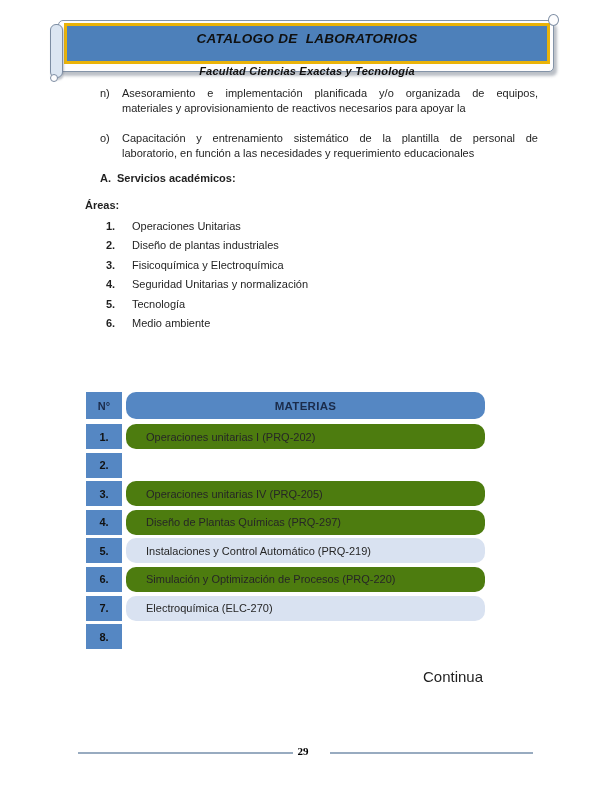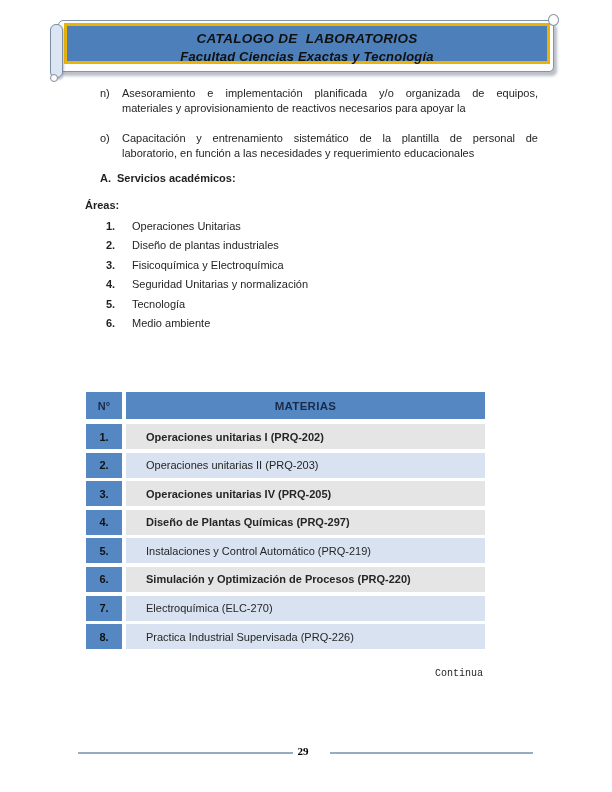--- a/index.html
+++ b/index.html
@@ -33,21 +33,21 @@
   }
   .banner-curl {
     position:absolute; right:1px; top:0px; width:9px; height:10px;
     background:#fdfdfe; border:1px solid #7d8da3; border-radius:50%;
   }
   .banner-title {
     margin-top:5px; font-size:13.5px; font-weight:bold; font-style:italic;
     color:#101010; letter-spacing:0.3px; white-space:pre-wrap;
   }
   .banner-subtitle {
-    margin-top:3px; font-size:13px; font-weight:bold; font-style:italic;
+    margin-top:19px; font-size:11px; font-weight:bold; font-style:italic;
     color:#101010; letter-spacing:0.2px;
   }
 
   
   .para { position:absolute; left:100px; width:440px; line-height:15px; }
   .para-label { position:absolute; left:0; top:0; }
   .para-lines { margin-left:22px; width:416px; }
   .jline { text-align:justify; }
   .para-lines .jline:not(:last-child) { text-align-last:justify; }
 
@@ -65,31 +65,31 @@
   
   .materias-table { position:absolute; left:86px; top:392px; width:399px; }
   .t-row { display:flex; height:25px; margin-bottom:3.6px; }
   .t-row.t-head { height:27px; margin-bottom:5px; }
   .t-num {
     width:36px; background:#5587c3; color:#111111; font-weight:bold;
     display:flex; align-items:center; justify-content:center;
   }
   .t-mat {
     flex:1; margin-left:4px; display:flex; align-items:center;
-    padding-left:20px; color:#262626;
+    padding-left:20px; color:#262626;border-radius:10px;
   }
   .t-head .t-num { color:#1a2b4a; }
   .t-head .t-mat {
     background:#5587c3; color:#1a2b4a; font-weight:bold;
     justify-content:center; padding-left:0; font-size:11.5px; letter-spacing:0.3px;
   }
-  .t-mat.medium { background:#e5e5e5;font-weight:bold; }
+  .t-mat.medium { background:#4d7c0f; }
   .t-mat.light  { background:#d9e2f1; }
 
-  .continua { position:absolute; left:383px; top:668px; width:100px; text-align:right; font-size:10px;font-family:Liberation Mono, monospace; }
+  .continua { position:absolute; left:383px; top:668px; width:100px; text-align:right; font-size:15px; }
 
   
   .foot-rule { position:absolute; top:752px; height:1.5px; background:#98abc0; }
   .foot-rule.left  { left:78px;  width:215px; }
   .foot-rule.right { left:330px; width:203px; }
   .page-number {
     position:absolute; left:284px; top:745px; width:38px; text-align:center;
     font-family:"Liberation Serif", serif; font-weight:bold; font-size:11px; color:#000;
   }
 </style>
@@ -175,21 +175,20 @@
     </div>
     <div>
 
         <div class="t-row">
           <div class="t-num">1.</div>
           <div class="t-mat medium">Operaciones unitarias I (PRQ-202)</div>
         </div>
 
         <div class="t-row">
           <div class="t-num">2.</div>
-          <div class="t-mat light">Operaciones unitarias II (PRQ-203)</div>
         </div>
 
         <div class="t-row">
           <div class="t-num">3.</div>
           <div class="t-mat medium">Operaciones unitarias IV (PRQ-205)</div>
         </div>
 
         <div class="t-row">
           <div class="t-num">4.</div>
           <div class="t-mat medium">Diseño de Plantas Químicas (PRQ-297)</div>
@@ -205,21 +204,20 @@
           <div class="t-mat medium">Simulación y Optimización de Procesos (PRQ-220)</div>
         </div>
 
         <div class="t-row">
           <div class="t-num">7.</div>
           <div class="t-mat light">Electroquímica (ELC-270)</div>
         </div>
 
         <div class="t-row">
           <div class="t-num">8.</div>
-          <div class="t-mat light">Practica Industrial Supervisada (PRQ-226)</div>
         </div>
       </div>
   </div>
 
   <div class="continua">Continua</div>
 
   <div class="foot-rule left"></div>
   <div class="foot-rule right"></div>
   <div class="page-number">29</div>
 

